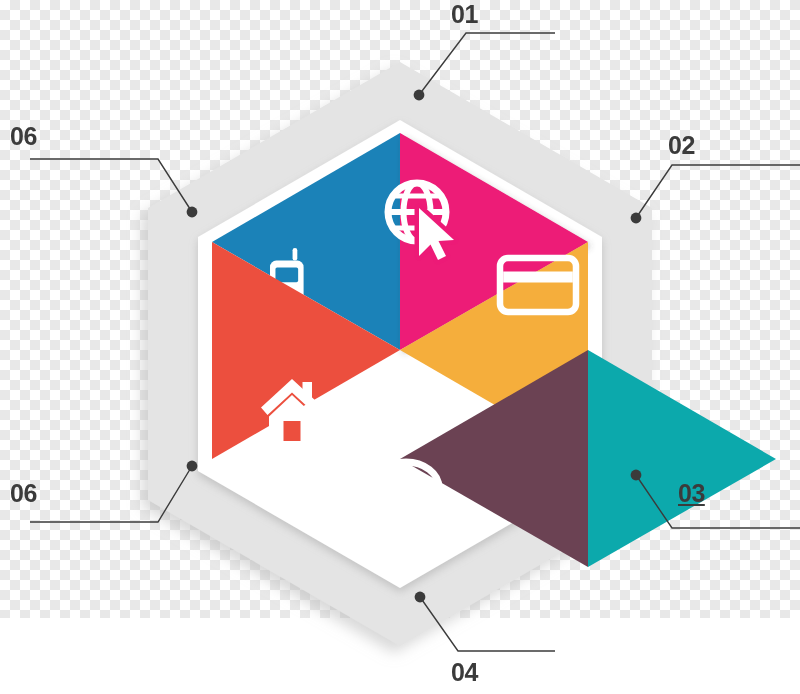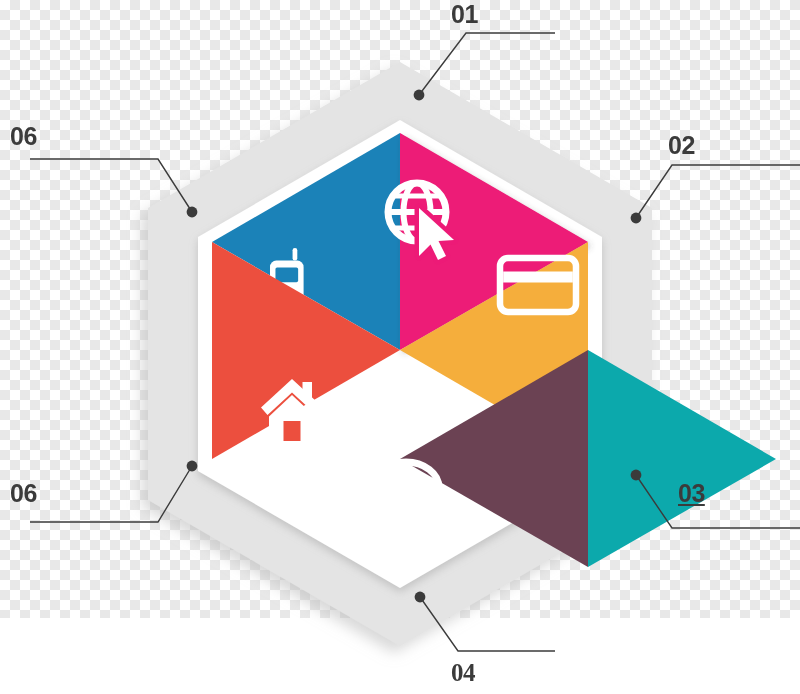--- a/index.html
+++ b/index.html
@@ -40,21 +40,21 @@
     font-size: 25px;
     letter-spacing: -0.5px;
     color: #3b3b3b;
     line-height: 1;
     white-space: nowrap;
     user-select: none;
   }
   #label-01 { left: 451px; top: 2px; }
   #label-02 { left: 668px; top: 133px; }
   #label-03 { left: 678px; top: 481px; text-decoration: underline; }
-  #label-04 { left: 451px; top: 660px; font-family: Liberation Serif, serif; }
+  #label-04 { left: 451px; top: 660px; }
   #label-05 { left: 10px;  top: 481px; }
   #label-06 { left: 10px;   top: 124px; }
 </style>
 </head>
 <body>
 
 <div id="stage">
 
   <svg id="figure" viewBox="0 0 800 694">
     <defs>

